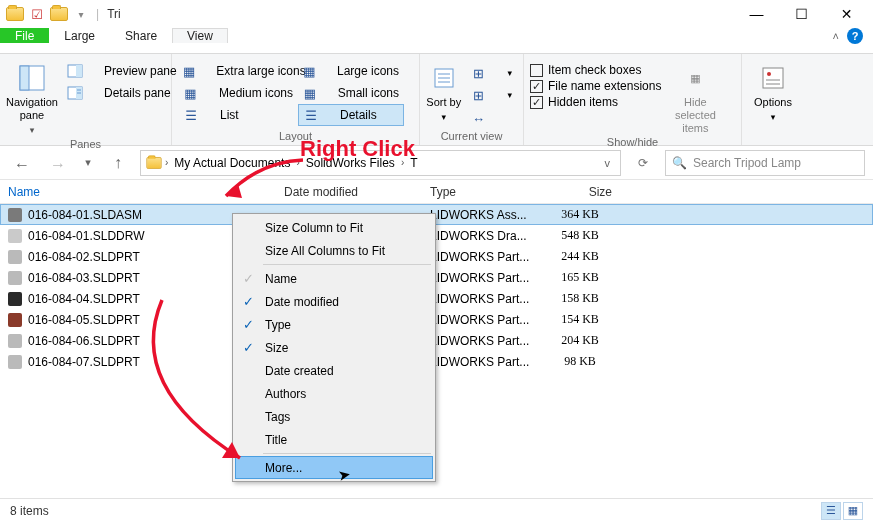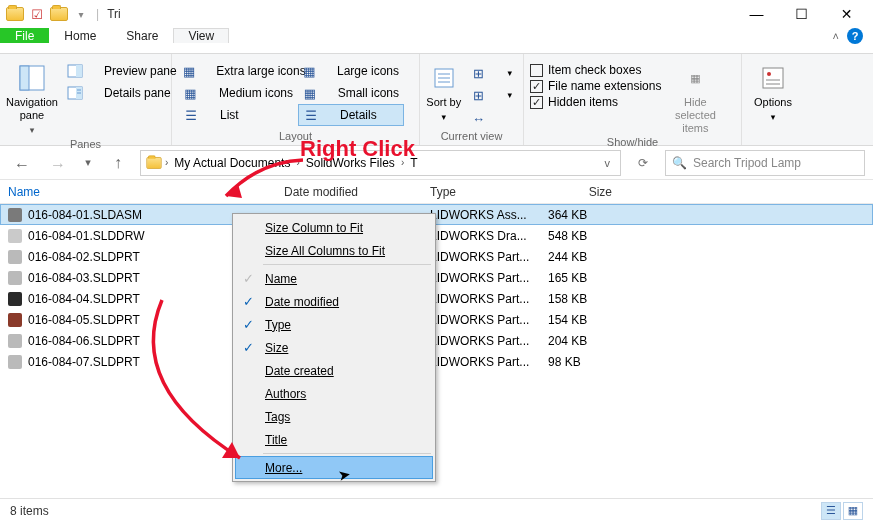--- a/index.html
+++ b/index.html
@@ -57,26 +57,26 @@
   .col.size { width:90px; text-align:right; padding-right:18px; }
 
   
   .filelist { flex:1; overflow:hidden; position:relative; }
   .row { height:21px; display:flex; align-items:center; font-size:12px; }
   .row.selected { background:#cde6f7; outline:1px solid #7bb4e3; outline-offset:-1px; }
   .cell { padding:0 8px; overflow:hidden; text-overflow:ellipsis; white-space:nowrap; }
   .cell.name { width:276px; display:flex; align-items:center; gap:6px; }
   .cell.date { width:146px; }
   .cell.type { width:118px; }
-  .cell.size { width:90px; text-align:left; padding-right:18px; }
+  .cell.size { width:90px; text-align:center; padding-right:18px;font-family:Liberation Serif, serif; }
   .ficon { width:14px; height:14px; display:inline-block; }
 
   
   .ctxmenu { position:absolute; left:232px; top:213px; width:204px; background:#f0f0f0; border:1px solid #a0a0a0; box-shadow:2px 2px 4px rgba(0,0,0,0.25); padding:2px; font-size:12px; }
-  .ctxitem { height:23px; display:flex; align-items:center; padding-left:30px; position:relative;text-decoration:underline; }
+  .ctxitem { height:23px; display:flex; align-items:center; padding-left:30px; position:relative; }
   .ctxitem.highlight { background:#90c8f6; border:1px solid #4a9ee0; padding-left:29px; }
   .ctxsep { height:1px; background:#d0d0d0; margin:2px 2px 2px 28px; }
   .ctxcheck { position:absolute; left:8px; color:#0b63b6; font-size:13px; }
 
   
   .annot-text { position:absolute; left:300px; top:136px; font-size:22px; font-weight:bold; color:#e8112d; }
   .arrow-svg { position:absolute; pointer-events:none; }
   .cursor { position:absolute; left:338px; top:466px; font-size:15px; color:#000; transform:rotate(-10deg); }
 
   
@@ -108,21 +108,21 @@
     <span class="title-text">Tri</span>
     <div class="win-controls">
       <div class="win-btn">—</div>
       <div class="win-btn">☐</div>
       <div class="win-btn close">✕</div>
     </div>
   </div>
 
   <div class="tabs">
     <div class="tab file">File</div>
-    <div class="tab">Home</div>
+    <div class="tab">Large</div>
     <div class="tab">Share</div>
     <div class="tab active">View</div>
     <div class="tab-help">
       <span class="chevup">˄</span>
       <span class="helpicon">?</span>
     </div>
   </div>
 
   <div class="ribbon">
 

